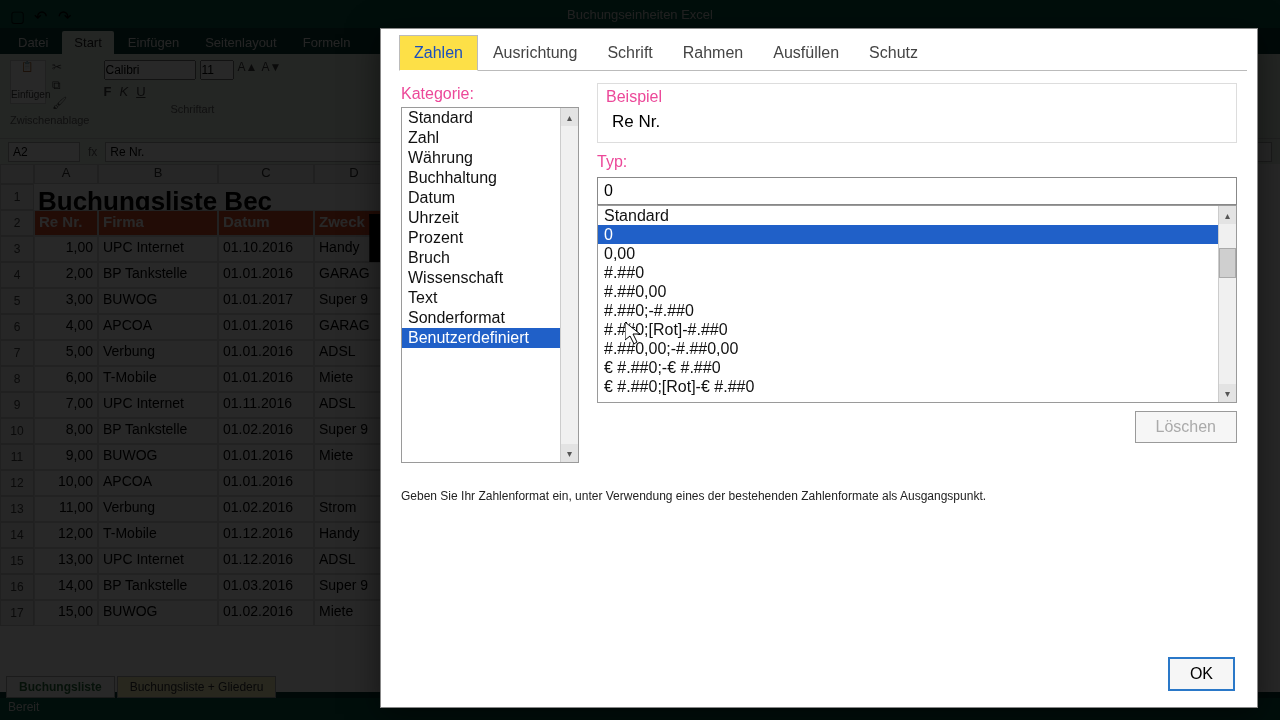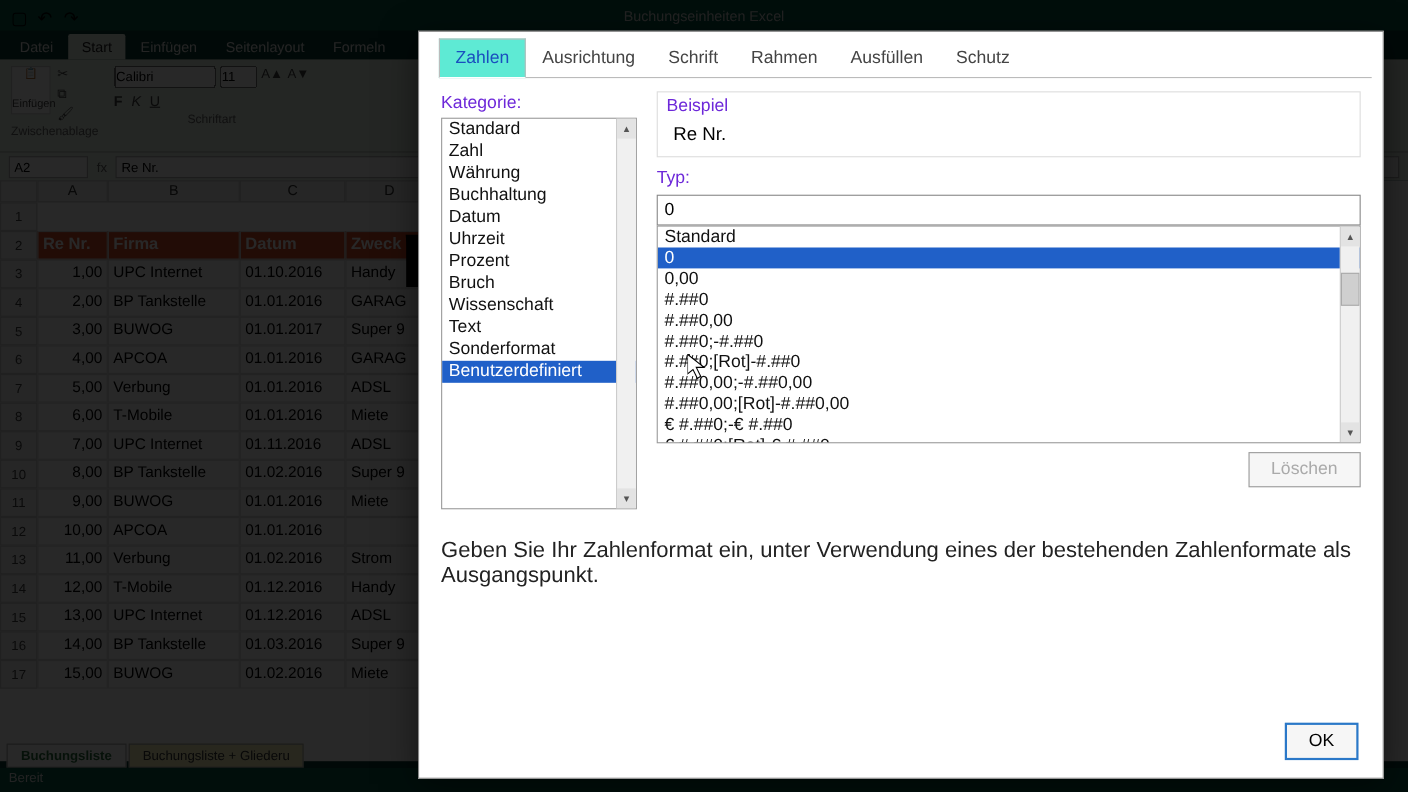--- a/index.html
+++ b/index.html
@@ -43,43 +43,43 @@
   .partial-m { position:absolute; top:180px; left:363px; font-size:90px; font-weight:bold; color:#000; }
 
   
   .dialog { position:absolute; top:28px; left:380px; width:878px; height:680px; background:#fff; border:1px solid #888; box-shadow:0 6px 30px rgba(0,0,0,0.5); }
   .dlg-title { height:36px; display:flex; align-items:center; padding:0 12px; font-size:17px; color:#333; border-bottom:1px solid #ddd; position:relative;}
   .dlg-btns { position:absolute; right:0; top:-2px; display:flex;}
   .dlg-help { width:36px; height:30px; background:#e8e8d8; border:1px solid #b0b090; display:flex; align-items:center; justify-content:center; font-size:16px; color:#556;}
   .dlg-close { width:56px; height:30px; background:#d83a2e; color:#fff; display:flex; align-items:center; justify-content:center; font-size:18px; border:1px solid #a82420;}
   .tabstrip { display:flex; margin:6px 10px 0 18px; border-bottom:1px solid #bbb;}
   .dtab { padding:8px 14px; font-size:16px; color:#444; border:1px solid transparent; margin-bottom:-1px; cursor:default;}
-  .dtab.active { border:1px solid #bbb; border-bottom:1px solid #fff; background:#5eead4; color:#1a4fbf;}
+  .dtab.active { border:1px solid #bbb; border-bottom:1px solid #fff; background:#fde047; color:#1a4fbf;}
   .dlg-body { padding:10px 20px 14px 20px; height:calc(100% - 36px - 44px); display:flex; flex-direction:column;}
   .top-area { display:flex; gap:18px; flex:0 0 auto;}
   .kat-col { width:178px; display:flex; flex-direction:column;}
-  .lbl { font-size:16px; color:#6d28d9; margin:4px 0 4px 0;}
+  .lbl { font-size:16px; color:#ec4899; margin:4px 0 4px 0;}
   .kat-list { border:1px solid #9a9a9a; height:356px; position:relative; background:#fff; }
   .kat-scroll { position:absolute; right:0; top:0; bottom:0; width:18px; background:#f0f0f0; border-left:1px solid #ccc; display:flex; flex-direction:column; justify-content:space-between;}
   .scroll-btn{height:18px; background:#e3e3e3; display:flex; align-items:center; justify-content:center; font-size:10px; color:#555;}
   .kat-item { font-size:16px; padding:0 6px; line-height:20px; color:#111; white-space:nowrap;}
   .kat-item.selected { background:#2060c8; color:#fff;}
   .right-col { flex:1; display:flex; flex-direction:column;}
   .beispiel-box { border:1px solid #ddd; padding:4px 8px 10px 8px; margin-top:2px;}
   .beispiel-val { font-size:17px; margin:6px 0 0 6px;}
   .typ-input { width:100%; border:1px solid #888; height:28px; font-size:16px; padding:2px 6px; margin-top:2px;}
   .typ-list { border:1px solid #9a9a9a; height:198px; margin-top:0; position:relative; overflow:hidden;}
   .typ-list .typ-item { font-size:16px; padding:0 6px; line-height:19px; color:#111;}
   .typ-item.selected{ background:#2060c8; color:#fff;}
   .typ-scroll { position:absolute; right:0; top:0; bottom:0; width:18px; background:#f0f0f0; border-left:1px solid #ccc; display:flex; flex-direction:column;}
   .typ-scroll .thumb{ margin-top:24px; height:30px; background:#cfcfcf; border:1px solid #aaa;}
   .delete-row { display:flex; justify-content:flex-end; margin-top:8px;}
   .btn { border:1px solid #9a9a9a; padding:6px 20px; font-size:16px; background:#f6f6f6;}
   .btn.disabled{ color:#aaa; }
-  .hint { font-size:20px; color:#222; margin-top:26px;}
+  .hint { font-size:12px; color:#222; margin-top:26px;}
   .dlg-footer { position:absolute; bottom:16px; right:22px; display:flex; gap:14px;}
   .btn.ok{ border:2px solid #2a78c8;margin-top:40px;}
   .cursor { position:absolute; width:20px; height:26px; pointer-events:none;}
   .cursor::before{content:""; position:absolute; width:0; height:0; border-left:2px solid #000; border-top:2px solid #000;}
   .cursor svg{position:absolute;}
 </style>
 </head>
 <body>
 
 <div class="excel-bg">
@@ -134,20 +134,21 @@
   <div class="grid-wrap">
     <div class="col-headers">
       <div class="rowhead-col col-h"></div>
       <div class="col-h A">A</div>
       <div class="col-h B">B</div>
       <div class="col-h C">C</div>
       <div class="col-h D">D</div>
     </div>
     <div class="row title-row">
         <div class="rowhead">1</div>
+      <div class="cell A" style="width:360px;text-align:left;">Buchungsliste Bec</div>
     </div>
     <div class="row header-row">
         <div class="rowhead">2</div>
       <div class="cell A">Re Nr.</div>
       <div class="cell B">Firma</div>
       <div class="cell C">Datum</div>
       <div class="cell D">Zweck</div>
     </div>
     <div id="data-rows">
         <div class="row">
@@ -313,21 +314,20 @@
         <div class="typ-list">
           <div id="typ-items">
               <div class="typ-item">Standard</div>
               <div class="typ-item selected">0</div>
               <div class="typ-item">0,00</div>
               <div class="typ-item">#.##0</div>
               <div class="typ-item">#.##0,00</div>
               <div class="typ-item">#.##0;-#.##0</div>
               <div class="typ-item">#.##0;[Rot]-#.##0</div>
               <div class="typ-item">#.##0,00;-#.##0,00</div>
-              <div class="typ-item">#.##0,00;[Rot]-#.##0,00</div>
               <div class="typ-item">€ #.##0;-€ #.##0</div>
               <div class="typ-item">€ #.##0;[Rot]-€ #.##0</div>
             </div>
           <div class="typ-scroll">
             <div class="scroll-btn">▴</div>
             <div class="thumb"></div>
             <div class="scroll-btn" style="margin-top:auto">▾</div>
           </div>
         </div>
         <div class="delete-row">

